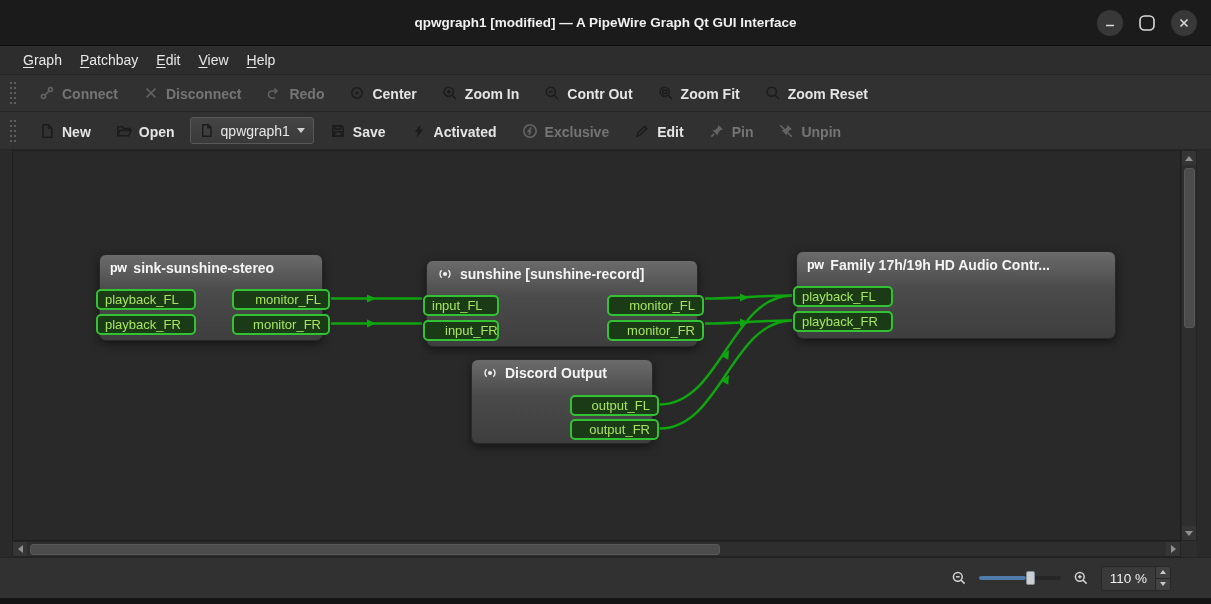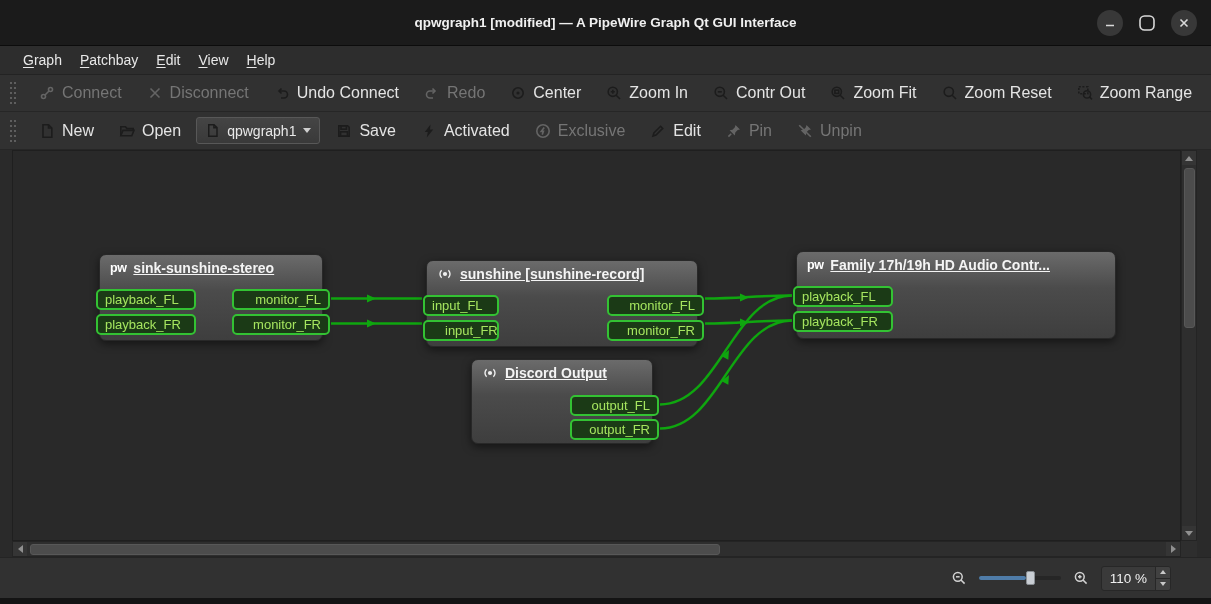--- a/index.html
+++ b/index.html
@@ -25,21 +25,21 @@
   
   .toolbar { position:absolute; left:0; width:100%; background:#313131; border-bottom:1px solid #262626;
              display:flex; align-items:center; gap:6px; padding:0 8px; }
   .toolbar.tb1 { top:75px; height:37px; }
   .toolbar.tb2 { top:112px; height:38px; }
   .tb-handle { width:7px; height:22px; margin:0 6px 0 2px;
     background:
       repeating-linear-gradient(180deg,#5e5e5e 0 2px,transparent 2px 5px),
       repeating-linear-gradient(180deg,#5e5e5e 0 2px,transparent 2px 5px);
     background-size:2px 100%,2px 100%; background-position:0 0,4px 0; background-repeat:no-repeat; }
-  .tb-item { display:flex; align-items:flex-end; gap:6px; padding:5px 9px; border-radius:4px; font-size:16px; color:#e4e4e4; }
+  .tb-item { display:flex; align-items:flex-end; gap:6px; padding:5px 9px; border-radius:4px; font-size:14px; color:#e4e4e4;font-weight:bold; }
   .tb-item .tb-icon { display:flex; align-items:center; justify-content:center; width:18px; height:18px; color:#1c1c1c; }
   .tb-item .tb-icon svg { stroke:currentColor; stroke-width:1.6; fill:none; }
   .tb-item.disabled { color:#757575; }
   .tb-item.disabled .tb-icon { color:#646464; }
   .tb-combo { display:flex; align-items:center; gap:7px; height:27px; padding:0 8px; font-size:14px;
               background:linear-gradient(180deg,#454545,#393939); border:1px solid #585858; border-radius:3px; color:#e8e8e8; }
   .tb-combo .tb-icon { display:flex; align-items:center; color:#1c1c1c; }
   .tb-combo .tb-icon svg { stroke:currentColor; stroke-width:1.6; fill:none; }
   .tri-down { width:0; height:0; border-left:4px solid transparent; border-right:4px solid transparent; border-top:5px solid #cfcfcf; }
   .tri-up-s { width:0; height:0; border-left:3.5px solid transparent; border-right:3.5px solid transparent; border-bottom:4.5px solid #c9c9c9; }
@@ -57,21 +57,21 @@
   .scroll-corner { position:absolute; right:0; bottom:0; width:16px; height:16px; background:#2e2e2e; }
   .sb-btn { position:absolute; width:14px; height:14px; display:flex; align-items:center; justify-content:center; background:#353535; }
   .vthumb { position:absolute; left:2px; width:11px; background:#4c4c4c; border:1px solid #585858; border-radius:3px; }
   .hthumb { position:absolute; top:2px; height:11px; background:#4c4c4c; border:1px solid #585858; border-radius:3px; }
 
   
   .node { position:absolute; border-radius:7px; border:1px solid #282828;
           background:linear-gradient(180deg,#6b6b6b 0%,#4b4b4b 42%,#3e3e3e 100%);
           box-shadow:0 3px 9px rgba(0,0,0,.5); }
   .node-title { display:flex; align-items:center; gap:7px; padding:5px 10px 0 10px; }
-  .node-name { font-size:14px; font-weight:bold; color:#f4f4f4; white-space:nowrap;text-decoration:underline; }
+  .node-name { font-size:14px; font-weight:bold; color:#f4f4f4; white-space:nowrap; }
   .pw-glyph { font-size:12.5px; font-weight:bold; color:#ffffff; letter-spacing:-0.5px; }
   .rec-glyph { display:flex; align-items:center; color:#f0f0f0; }
   .rec-glyph svg { stroke:currentColor; stroke-width:1.4; fill:none; }
   .port { position:absolute; height:21px; line-height:17px; font-size:13px; color:#a5e55f;
           background:#1b3a16; border:2px solid #33c233; border-radius:5px; padding:0 7px; white-space:nowrap; }
   .port.in { text-align:left; }
   .port.out { text-align:right; }
   .connections { position:absolute; left:0; top:0; pointer-events:none; }
   .connections path { stroke:#0fa60f; stroke-width:2.4; fill:none; }
   .connections polygon { fill:#0fa60f; stroke:none; }
@@ -144,29 +144,20 @@
 
     <div class="tb-item disabled">
       <span class="tb-icon">
         <svg width="16" height="16" viewBox="0 0 16 16">
             <path d="M3.5 3.5 L12.5 12.5 M12.5 3.5 L3.5 12.5"></path>
           </svg>
         </span>
       <span class="tb-label">Disconnect</span>
     </div>
 
-    <div class="tb-item">
-      <span class="tb-icon">
-        <svg width="16" height="16" viewBox="0 0 16 16">
-            <path d="M5 6 H10 a3.5 3.5 0 0 1 0 7 H7"></path>
-            <path d="M7.5 3.5 L5 6 L7.5 8.5"></path>
-          </svg>
-        </span>
-      <span class="tb-label">Undo Connect</span>
-    </div>
 
     <div class="tb-item disabled">
       <span class="tb-icon">
         <svg width="16" height="16" viewBox="0 0 16 16">
             <path d="M11 6 H6 a3.5 3.5 0 0 0 0 7 h3"></path>
             <path d="M8.5 3.5 L11 6 L8.5 8.5"></path>
           </svg>
         </span>
       <span class="tb-label">Redo</span>
     </div>
@@ -217,30 +208,20 @@
     <div class="tb-item">
       <span class="tb-icon">
         <svg width="16" height="16" viewBox="0 0 16 16">
             <circle cx="6.8" cy="6.8" r="4.6"></circle>
             <path d="M10.2 10.2 L14 14"></path>
           </svg>
         </span>
       <span class="tb-label">Zoom Reset</span>
     </div>
 
-    <div class="tb-item">
-      <span class="tb-icon">
-        <svg width="16" height="16" viewBox="0 0 16 16">
-            <rect x="1.8" y="1.8" width="9" height="7" stroke-dasharray="2 1.6"></rect>
-            <circle cx="10" cy="9.4" r="3.6"></circle>
-            <path d="M12.6 12 L15 14.4"></path>
-          </svg>
-        </span>
-      <span class="tb-label">Zoom Range</span>
-    </div>
   </div>
 
   <div class="toolbar tb2">
     <div class="tb-handle"></div>
 
     <div class="tb-item">
       <span class="tb-icon">
         <svg width="16" height="16" viewBox="0 0 16 16">
             <path d="M4 1.8 h5.5 L12.8 5 v9.2 H4 z"></path>
             <path d="M9.5 1.8 V5 h3.3"></path>

